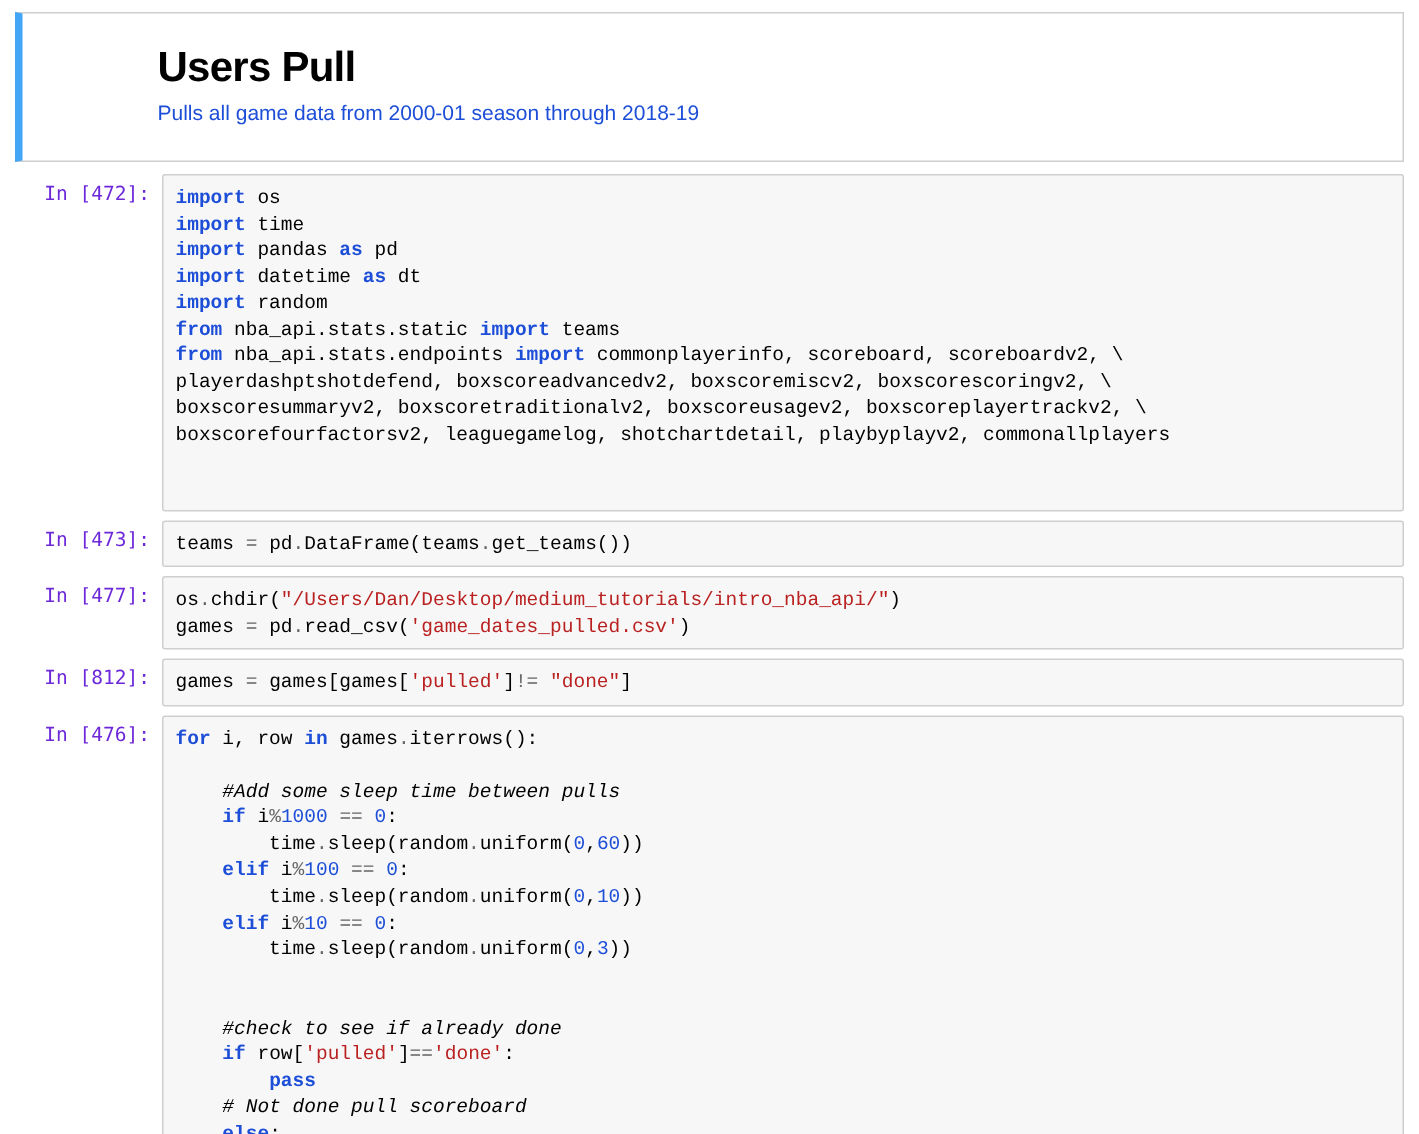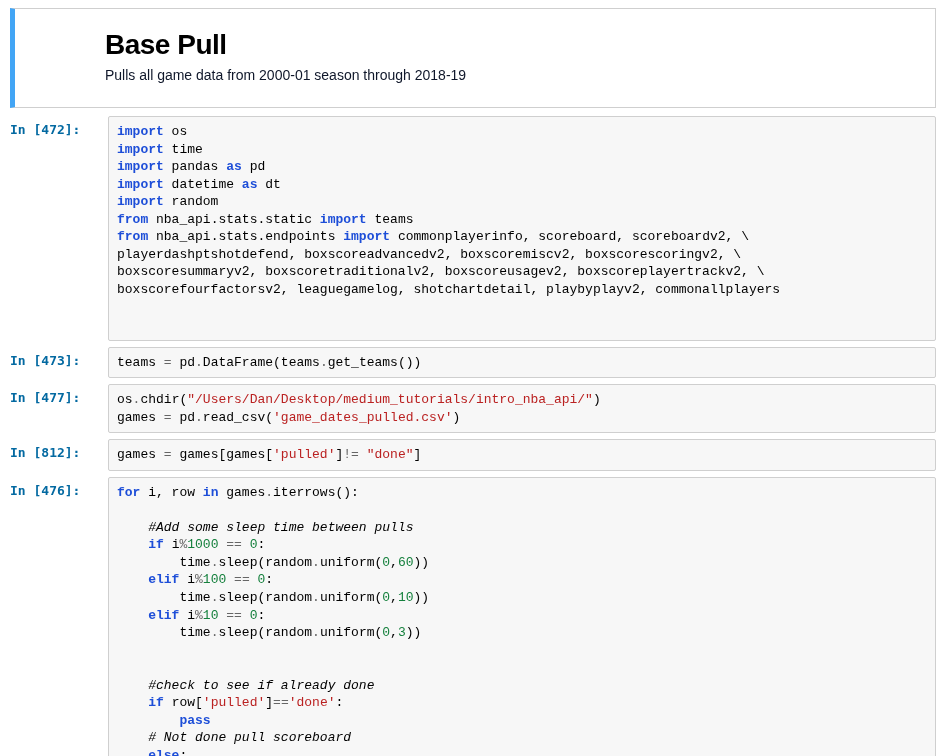--- a/index.html
+++ b/index.html
@@ -26,62 +26,61 @@
   }
   .text-cell h1 {
     font-size: 28px;
     font-weight: 700;
     margin: 8px 0 6px 0;
     letter-spacing: -0.5px;
   }
   .text-cell p {
     margin: 4px 0 0 0;
     font-size: 14px;
-    color: #0f172a;
+    color: #1d4ed8;
   }
   .cell {
     display: flex;
     margin: 6px 10px;
   }
   .prompt {
     width: 90px;
     flex-shrink: 0;
-    text-align: left;
+    text-align: right;
     padding: 6px 8px 0 0;
     font-family: monospace;
     font-size: 13px;
-    color: #0369a1;
-    font-weight: bold;
+    color: #6d28d9;
   }
   .input-area {
     flex: 1;
     border: 1px solid #cfcfcf;
     background: #f7f7f7;
     border-radius: 2px;
     padding: 6px 8px;
     font-family: Menlo, Monaco, "Courier New", monospace;
     font-size: 13px;
     line-height: 1.35;
     white-space: pre;
     overflow: hidden;
   }
   .kw-green { color: #1d4ed8; font-weight: bold; }
   .str-red  { color: #ba2121; }
   .op       { color: #666666; }
-  .num      { color: #15803d; }
+  .num      { color: #1d4ed8; }
   .comment  { color: #000000; font-style: italic; }
 </style>
 </head>
 <body>
 
 <div class="container">
 
   <div class="text-cell">
     <div class="text-cell-inner">
-      <h1>Base Pull</h1>
+      <h1>Users Pull</h1>
       <p>Pulls all game data from 2000-01 season through 2018-19</p>
     </div>
   </div>
 
   <div id="cells">
       <div class="cell">
         <div class="prompt">In [472]:</div>
         <div class="input-area"><span class="kw-green">import</span> os
 <span class="kw-green">import</span> time
 <span class="kw-green">import</span> pandas <span class="kw-green">as</span> pd

